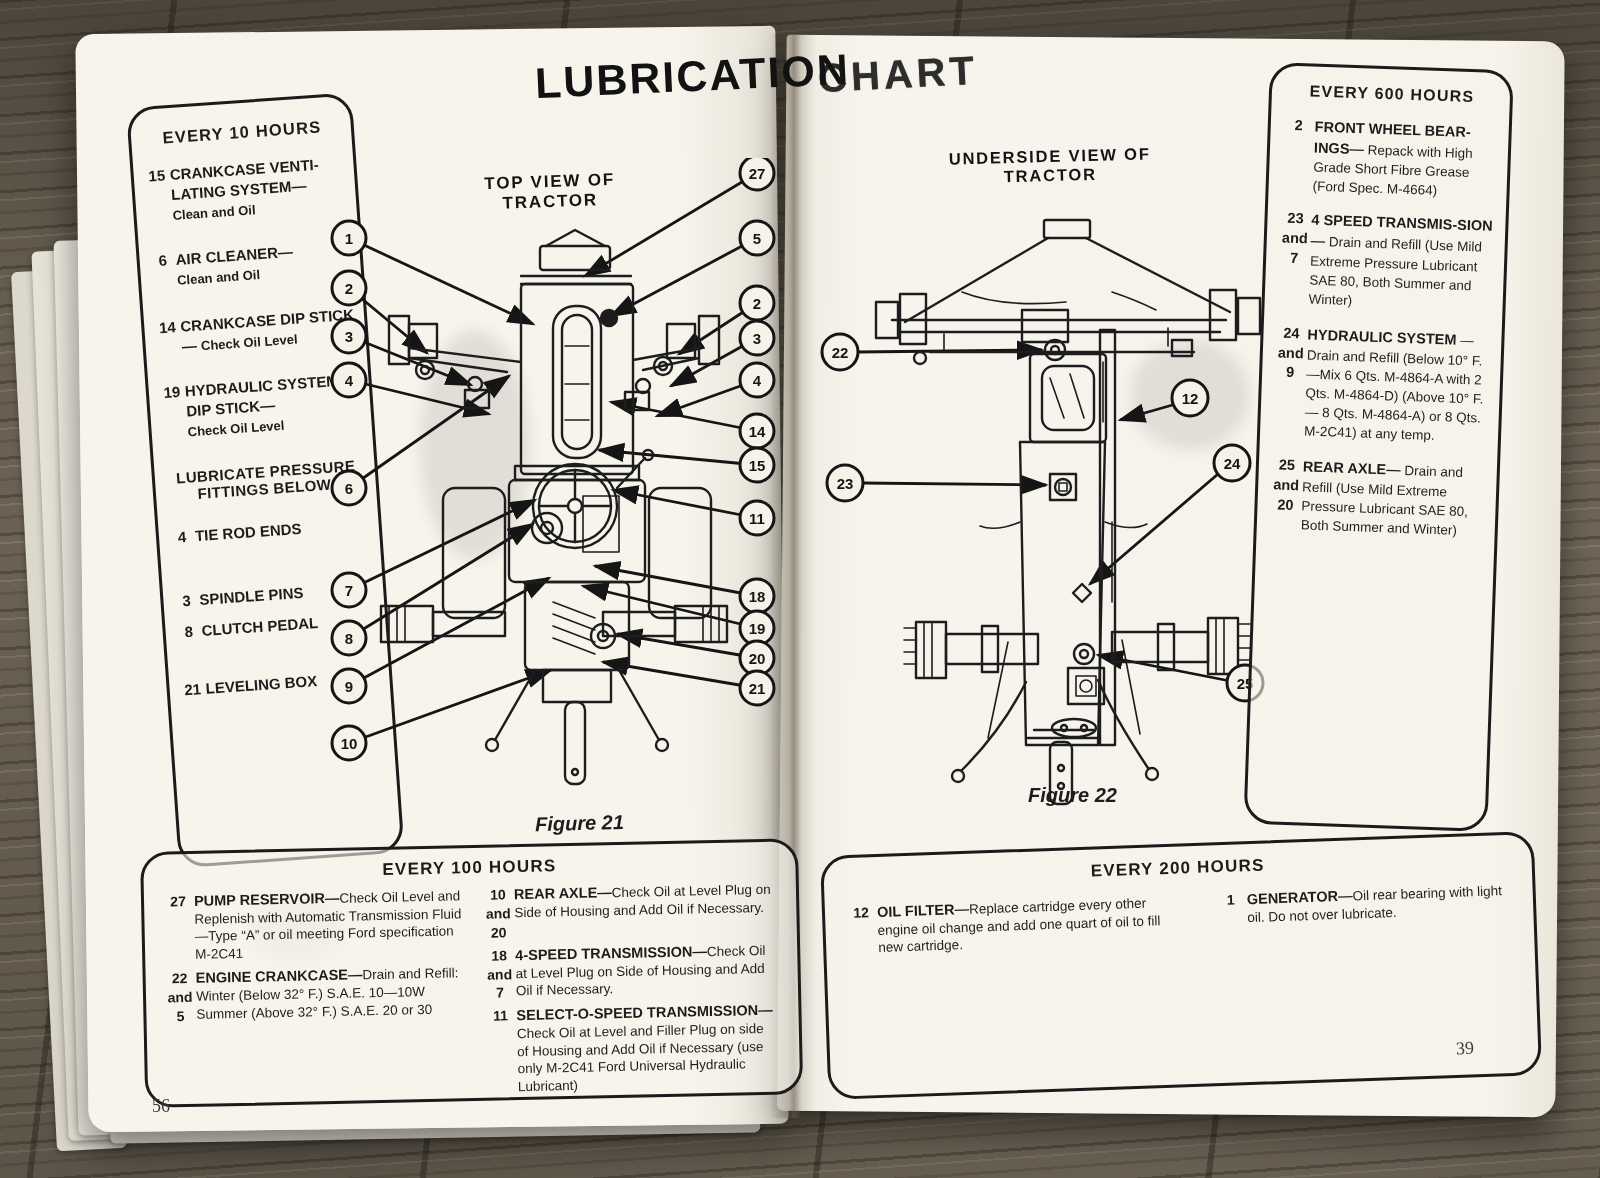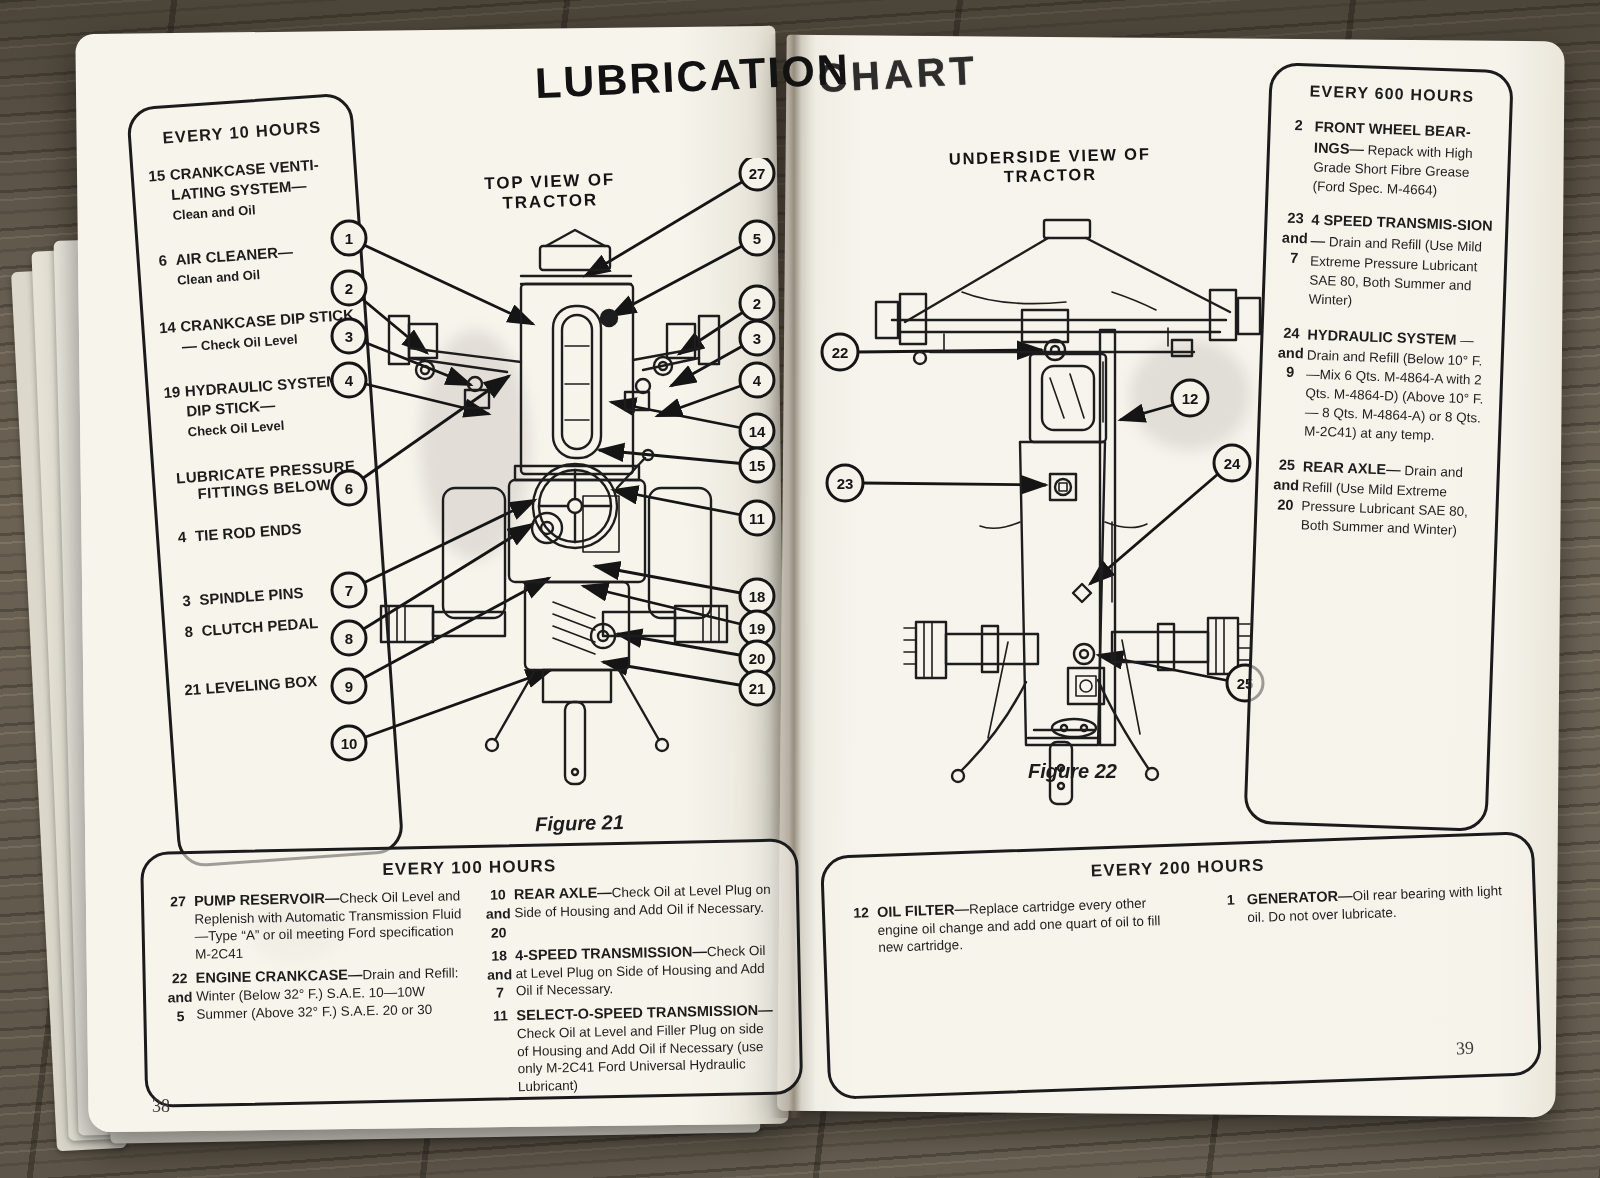--- a/index.html
+++ b/index.html
@@ -315,21 +315,21 @@
     <circle class="cc" cx="33" cy="301" r="18"></circle>
       <text class="cn" x="33" y="306.5" text-anchor="middle">23</text>
     <circle class="cc" cx="378" cy="216" r="18"></circle>
       <text class="cn" x="378" y="221.5" text-anchor="middle">12</text>
     <circle class="cc" cx="420" cy="281" r="18"></circle>
       <text class="cn" x="420" y="286.5" text-anchor="middle">24</text>
     <circle class="cc" cx="433" cy="501" r="18"></circle>
       <text class="cn" x="433" y="506.5" text-anchor="middle">25</text>
   </g>
 </svg>
-<div class="figcap" style="left:1028px;top:760px;">Figure 22</div>
+<div class="figcap" style="left:1028px;top:784px;">Figure 22</div>
 
 <div class="schedbox box600">
   <div class="bxhead" style="font-size:16px;">EVERY 600 HOURS</div>
   <div class="row" style="margin-top:16px;">
     <div class="num">2</div>
     <div class="txt"><span class="b">FRONT WHEEL BEAR-INGS—</span> <span class="r">Repack with High Grade Short Fibre Grease (Ford Spec. M-4664)</span></div>
   </div>
   <div class="row" style="margin-top:14px;">
     <div class="num">23
 and
@@ -397,14 +397,14 @@
     </div>
     <div style="width:300px;margin-left:40px;">
       <div class="row">
         <div class="num">1</div>
         <div class="txt"><span class="b">GENERATOR—</span><span class="r">Oil rear bearing with light oil. Do not over lubricate.</span></div>
       </div>
     </div>
   </div>
 </div>
 
-<div class="pgnum" style="left:152px;top:1096px;">38</div>
+<div class="pgnum" style="left:152px;top:1096px;">56</div>
 <div class="pgnum" style="left:1456px;top:1038px;transform:rotate(-3deg);">39</div>
 
 </body></html>

